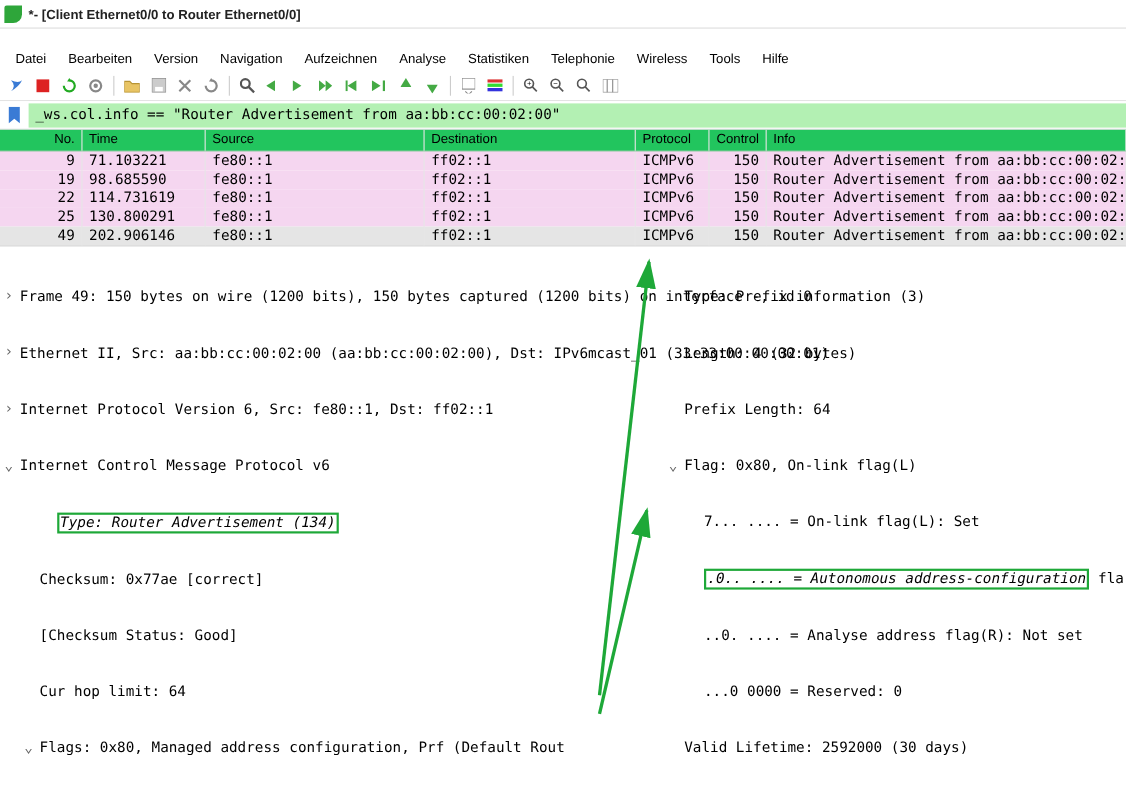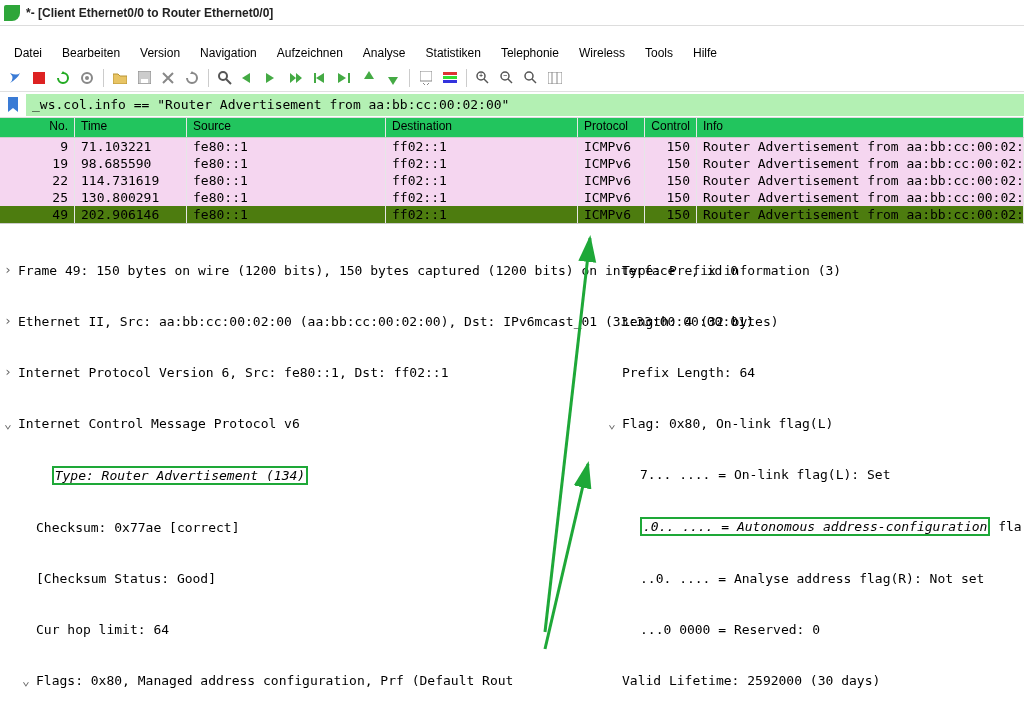--- a/index.html
+++ b/index.html
@@ -30,21 +30,21 @@
 .phead div, .prow div { padding:1px 6px; border-right:1px solid #e6e6e6; overflow:hidden; white-space:nowrap; }
 .col-no  { width:75px; text-align:right;}
 .col-tm  { width:112px; }
 .col-src { width:199px; }
 .col-dst { width:192px; }
 .col-prt { width:67px; }
 .col-len { width:52px; text-align:right;}
 .col-inf { flex:1; }
 .prow { display:flex; height:17px; font-family:Consolas,monospace; font-size:13px; }
 .prow.pink { background:#f5d6f0; }
-.prow.sel  { background:#4d7c0f; }
+.prow.sel  { background:#e5e5e5; }
 
 
 .details { position:relative; height:480px; }
 .details .left, .details .right { position:absolute; top:0; font-family:Consolas,monospace; font-size:13px; line-height:17px; white-space:pre; }
 .details .left  { left:0; width:590px; padding:4px 0 4px 4px; }
 .details .right { left:586px; width:438px; padding:4px 0 4px 4px; }
 
 .ln { position:relative; padding-left:0; }
 .ind1 { padding-left:18px; }
 .ind2 { padding-left:36px; }

